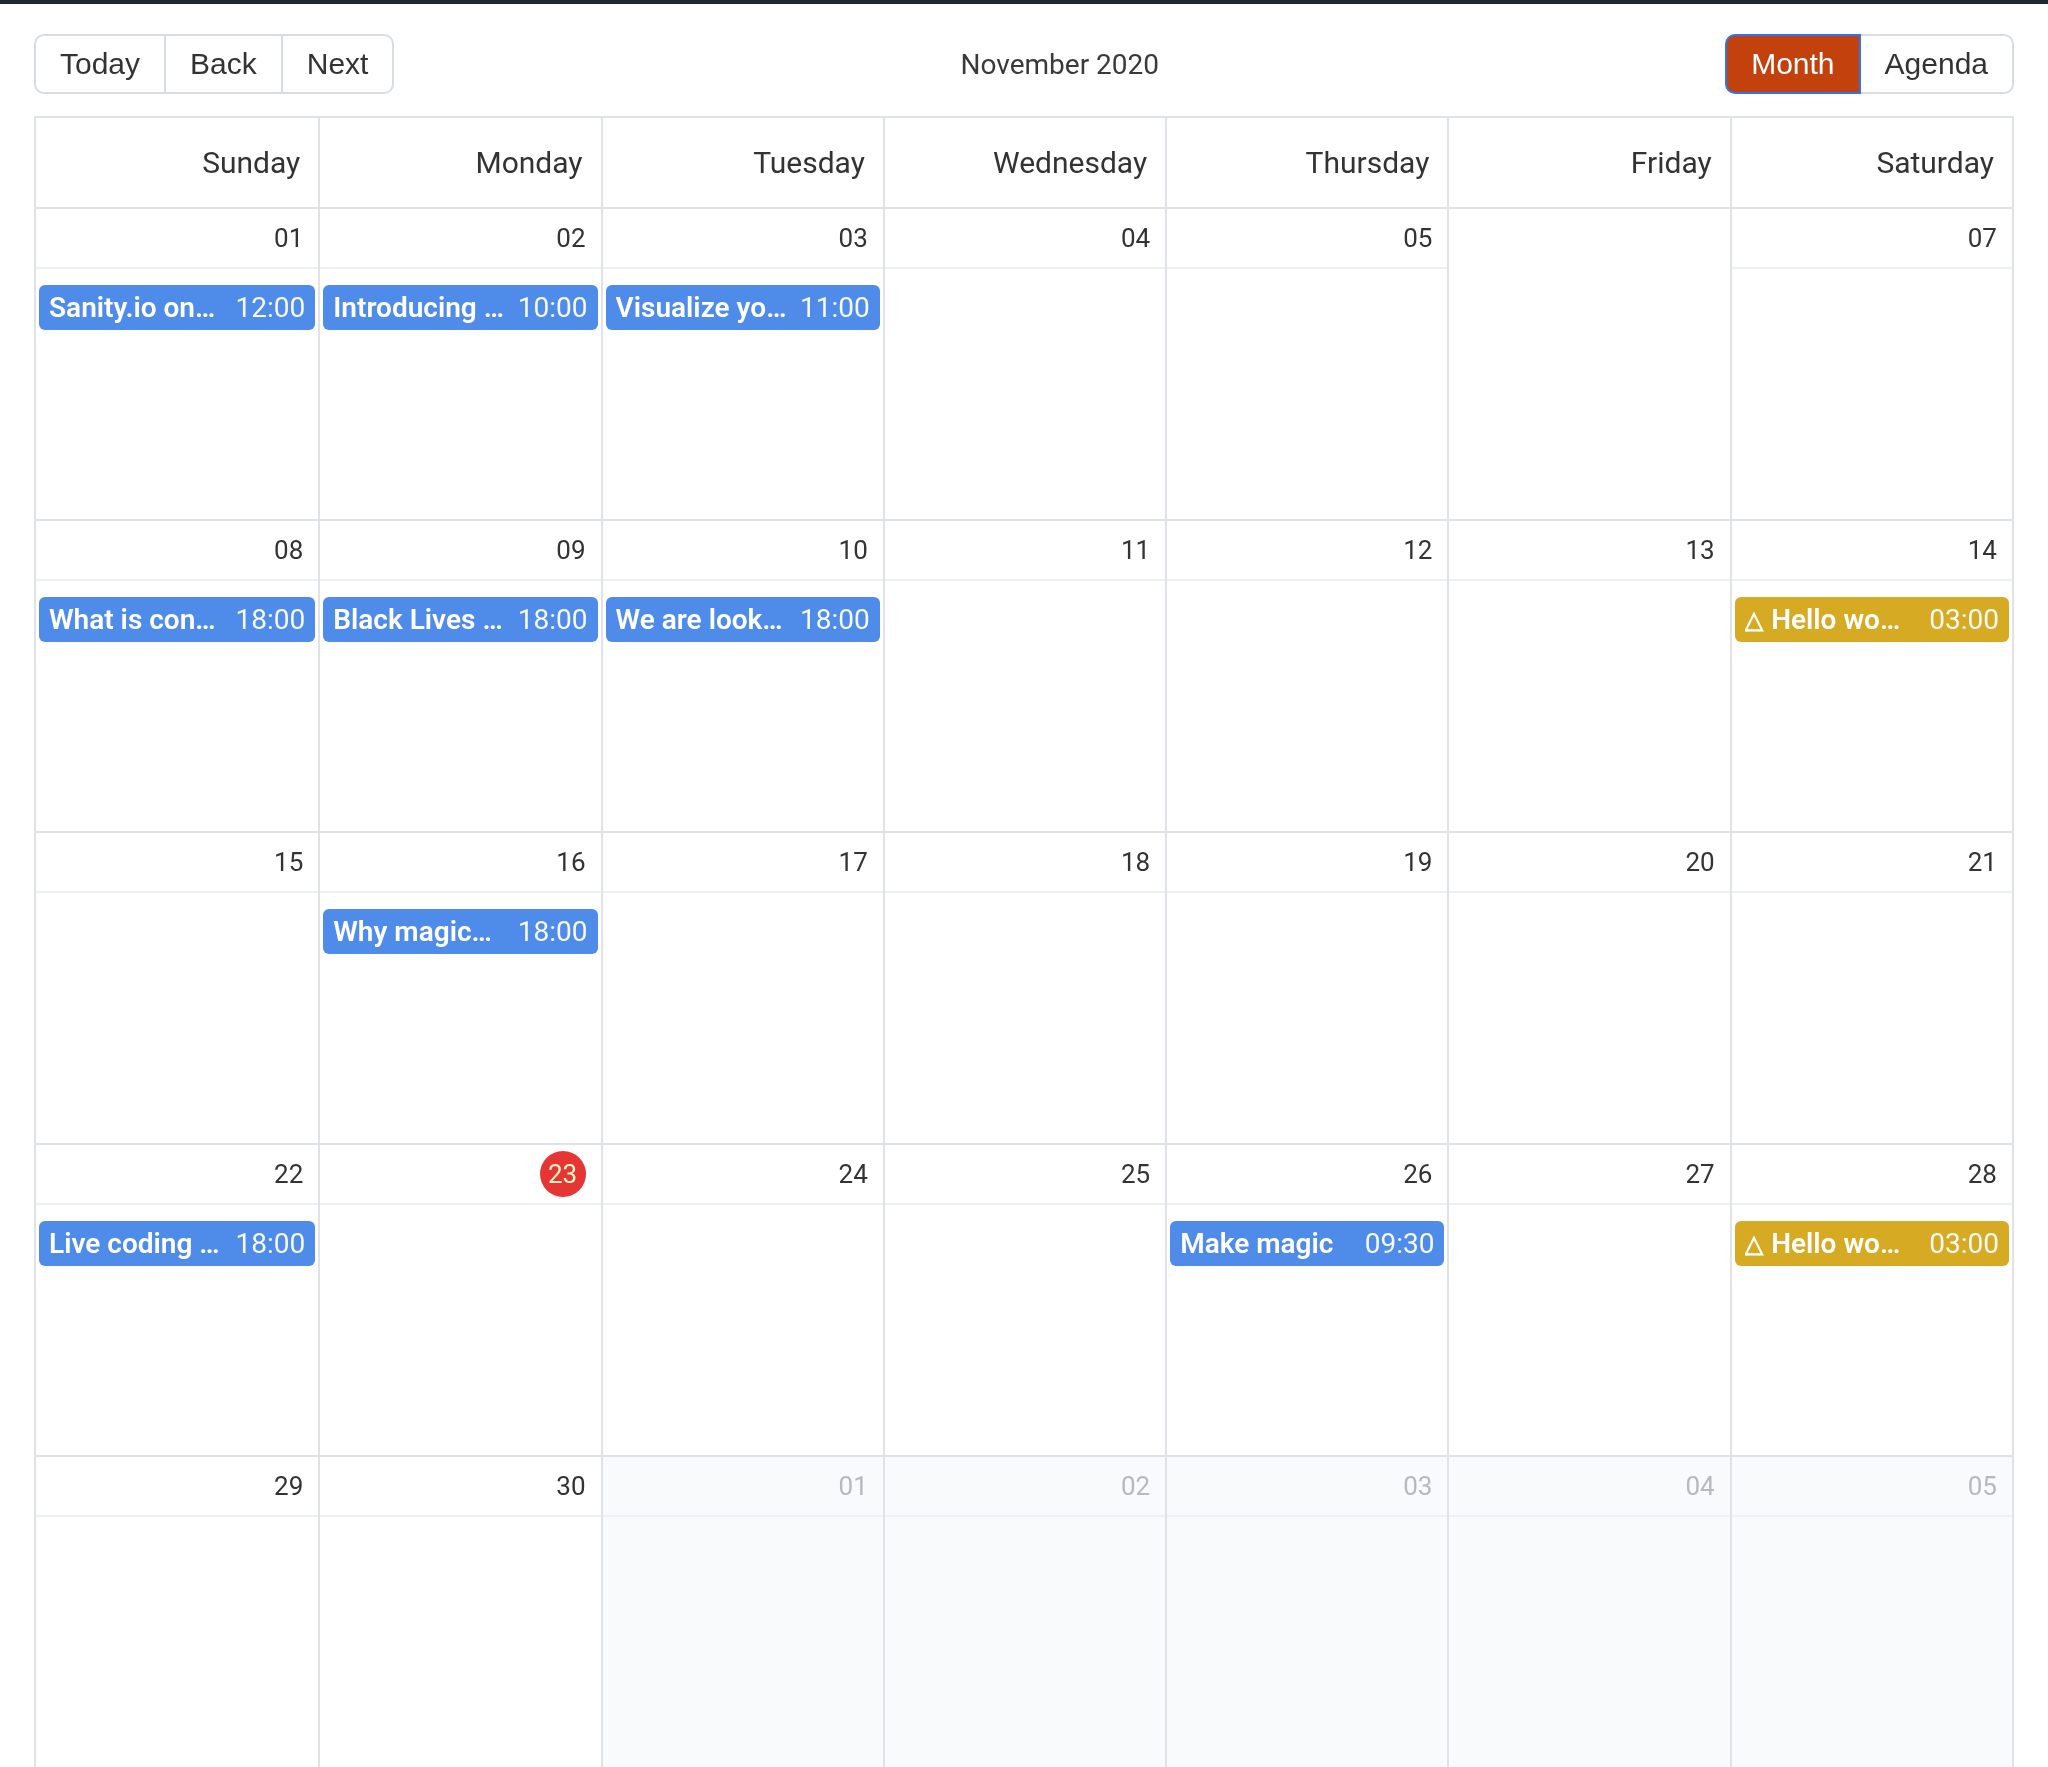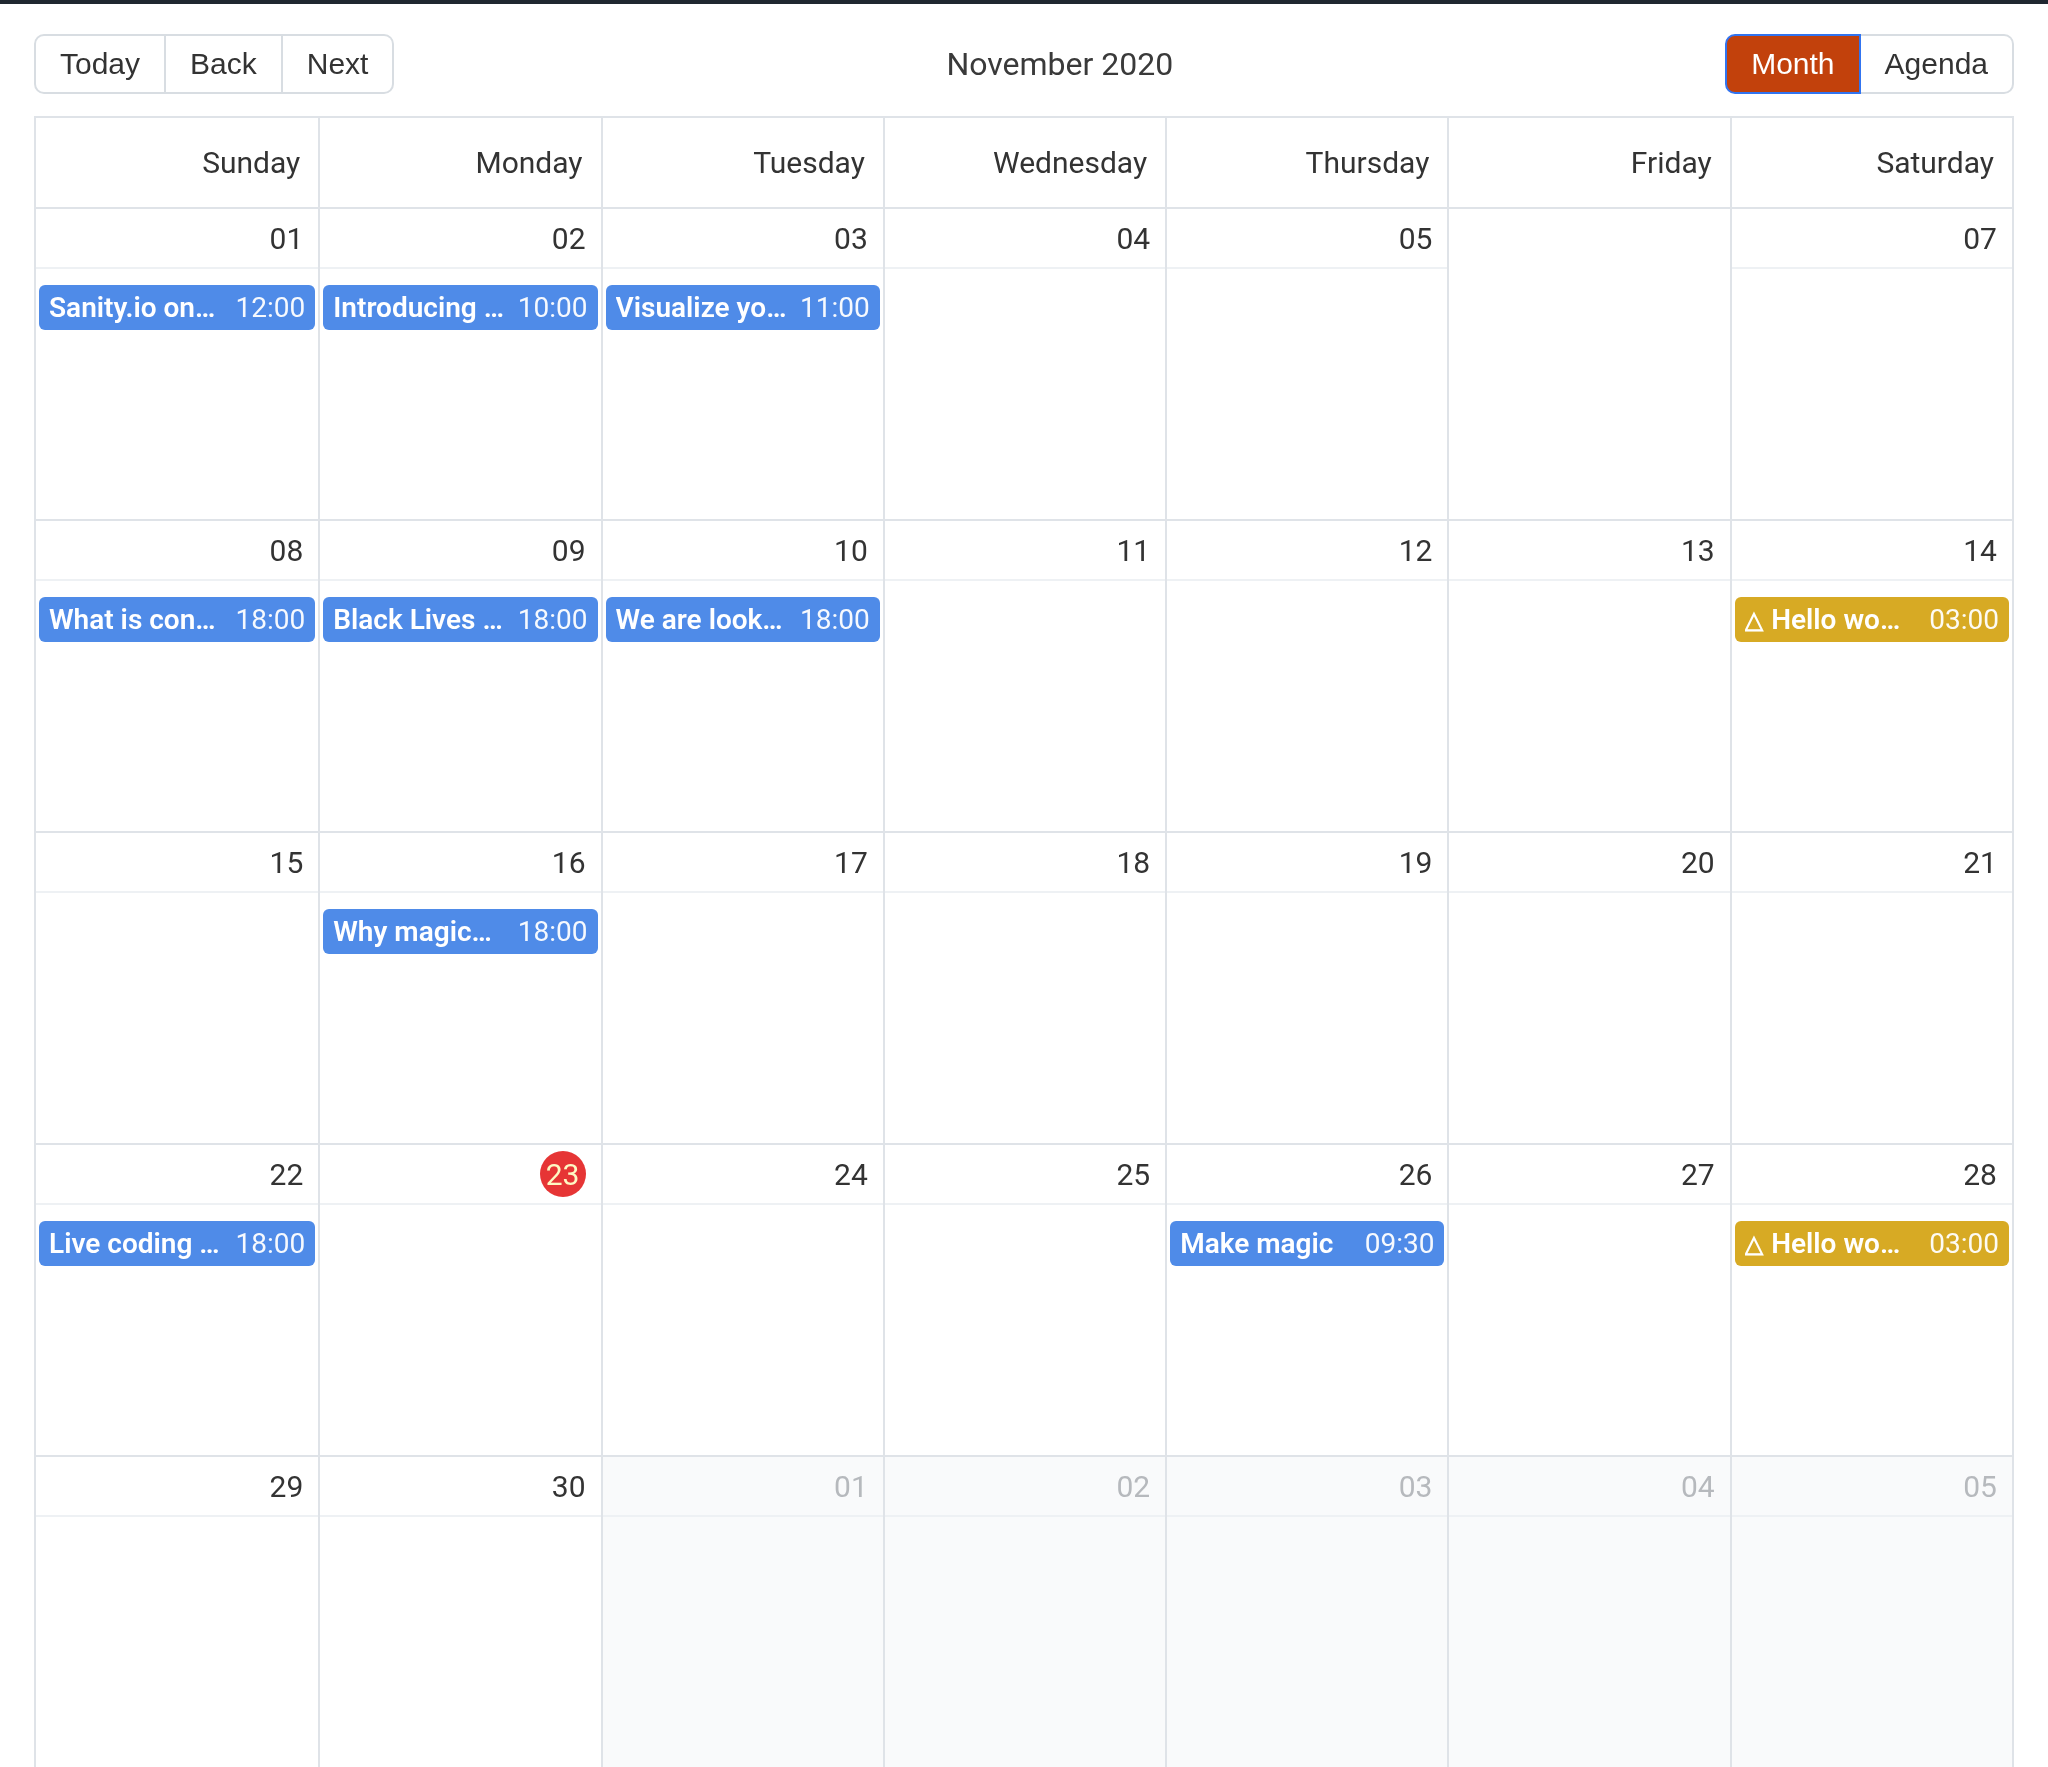--- a/index.html
+++ b/index.html
@@ -40,21 +40,21 @@
   }
   .btn:first-child { border-radius: 10px 0 0 10px; }
   .btn:last-child  { border-radius: 0 10px 10px 0; }
   .btn + .btn { border-left: none; }
   .btn.active {
     background: #c2410c;
     color: #fff;
     border-color: #3174f0;
   }
   .title {
-    font-size: 32px;
+    font-size: 28px;
     color: #3a3a3a;
     text-align: center;
     flex: 1;
   }
   .view-btn-group {
     display: flex;
   }
 
   .calendar {
     border: 2px solid #dfe3e8;
@@ -92,21 +92,21 @@
 
   .day-header {
     height: 60px;
     display: flex;
     justify-content: flex-end;
     align-items: center;
     padding: 0 15px;
     border-bottom: 2px solid #eef1f4;
   }
   .day-num {
-    font-size: 30px;
+    font-size: 26px;
     color: #333;
   }
   .day-cell.off .day-num {
     color: #b6b9bd;
   }
   .day-cell.off {
     background: #f9fafb;
   }
   .day-num.badge {
     background: #e63535;

